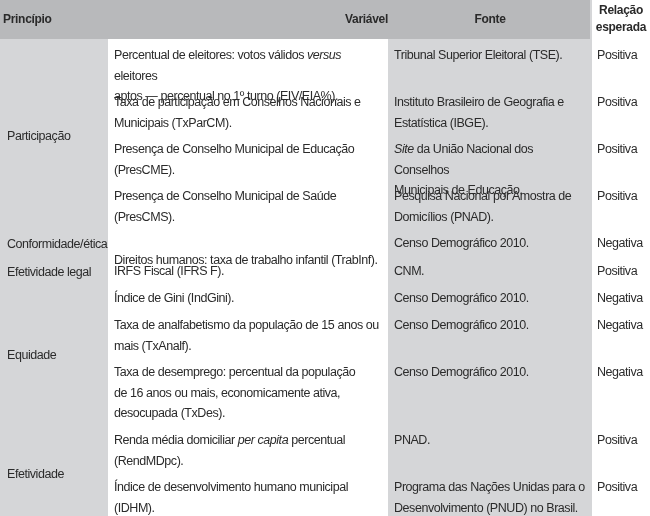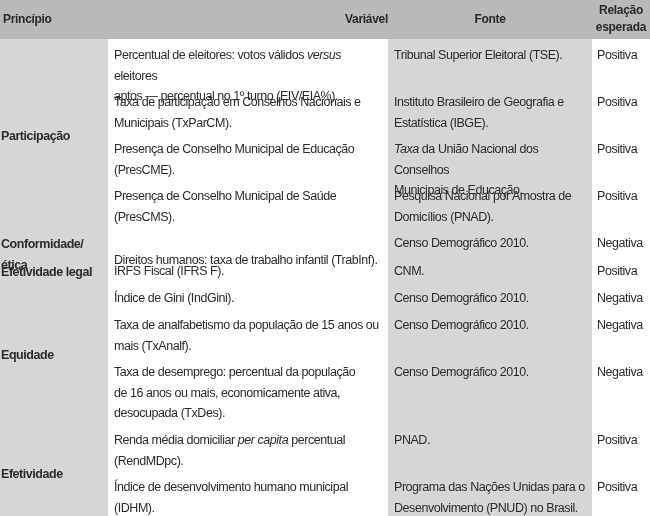--- a/index.html
+++ b/index.html
@@ -25,21 +25,21 @@
       bottom: 0;
     }
     .c1bg { left: 0; width: 108px; background: #d5d6d8; }
     .c2bg { left: 108px; width: 280px; background: #ffffff; }
     .c3bg { left: 388px; width: 204px; background: #d5d6d8; }
     .c4bg { left: 592px; width: 58px; background: #ffffff; }
 
     .header {
       position: absolute;
       left: 0; top: 0;
-      width: 650px;
+      width: 590px;
       height: 39px;
       background: #b8b9bb;
       font-weight: bold;
       font-size: 12px;
       color: #2a2a2a;
     }
     .header .h {
       position: absolute;
       letter-spacing: -0.3px;
     }
@@ -51,21 +51,21 @@
     .cell {
       position: absolute;
       font-size: 12.5px;
       line-height: 20.5px;
       letter-spacing: -0.45px;
       white-space: pre-line;
     }
     .v { left: 114px; width: 272px; }
     .f { left: 394px; width: 196px; }
     .r { left: 597px; width: 52px; }
-    .p { left: 1px; width: 104px; font-weight: bold; }
+    .p { left: 7px; width: 104px; }
     .row-text i { font-style: italic; }
   </style>
 </head>
 <body>
 
 <div class="table">
   <div class="col-bg c1bg"></div>
   <div class="col-bg c2bg"></div>
   <div class="col-bg c3bg"></div>
   <div class="col-bg c4bg"></div>
@@ -97,21 +97,21 @@
       <div class="row-text">
         <div class="cell v" style="top: 92px;"><span>Taxa de participação em Conselhos Nacionais e
 Municipais (TxParCM).</span><i></i><span></span></div>
         <div class="cell f" style="top: 92px;"><span></span><i></i><span>Instituto Brasileiro de Geografia e
 Estatística (IBGE).</span></div>
         <div class="cell r" style="top: 92px;">Positiva</div>
       </div>
       <div class="row-text">
         <div class="cell v" style="top: 139px;"><span>Presença de Conselho Municipal de Educação
 (PresCME).</span><i></i><span></span></div>
-        <div class="cell f" style="top: 139px;"><span></span><i>Taxa</i><span> da União Nacional dos Conselhos
+        <div class="cell f" style="top: 139px;"><span></span><i>Site</i><span> da União Nacional dos Conselhos
 Municipais de Educação.</span></div>
         <div class="cell r" style="top: 139px;">Positiva</div>
       </div>
       <div class="row-text">
         <div class="cell v" style="top: 186px;"><span>Presença de Conselho Municipal de Saúde
 (PresCMS).</span><i></i><span></span></div>
         <div class="cell f" style="top: 186px;"><span></span><i></i><span>Pesquisa Nacional por Amostra de
 Domicílios (PNAD).</span></div>
         <div class="cell r" style="top: 186px;">Positiva</div>
       </div>

